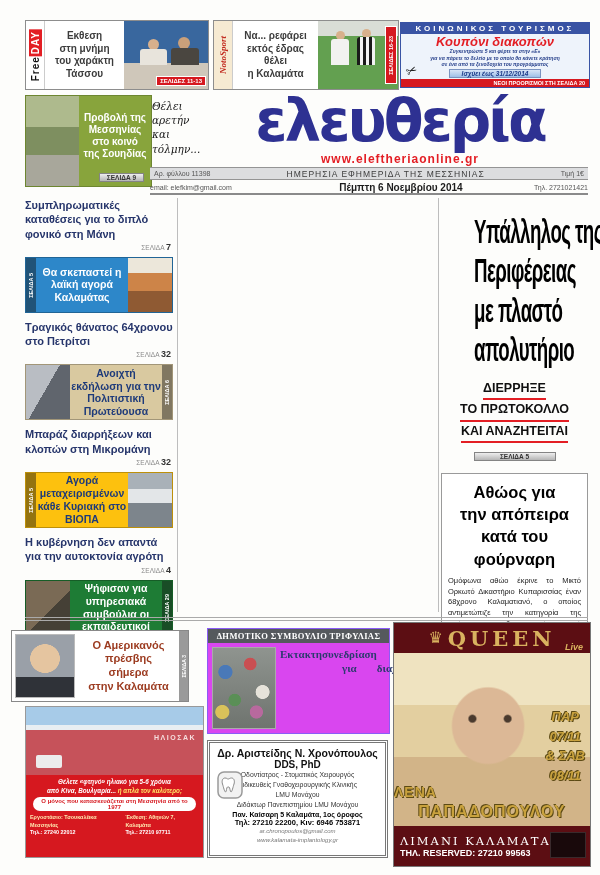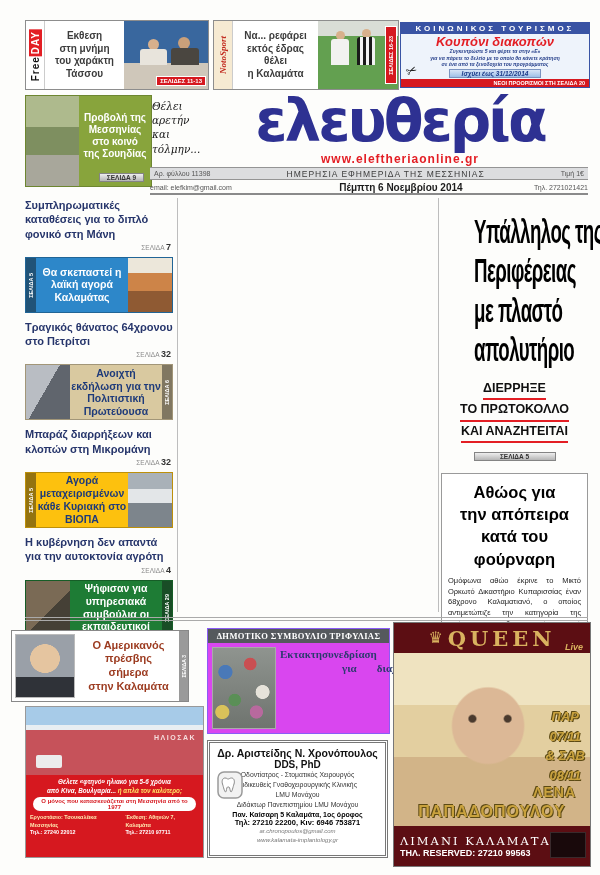--- a/index.html
+++ b/index.html
@@ -175,21 +175,21 @@
   .q-live{position:absolute;right:7px;bottom:1px;color:#d9b25f;font-size:9px;font-style:italic;font-weight:bold;}
   .q-photo{flex:1;position:relative;overflow:hidden;
      background:radial-gradient(circle at 40% 38%,#4a3a2e 0 2%,transparent 3%),
         radial-gradient(circle at 58% 38%,#4a3a2e 0 2%,transparent 3%),
         radial-gradient(ellipse 30% 36% at 48% 42%,#dcb896 0 60%,transparent 63%),
         linear-gradient(180deg,#efe3c0 0 30%,#e3cfa0 30% 60%,#d2b488 60%);}
   .q-dates{position:absolute;right:5px;top:54px;text-align:center;color:#c9a23e;font-weight:bold;font-style:italic;
            font-size:13px;line-height:1.5;text-shadow:1px 1px 0 #5c4a14,-1px -1px 0 #5c4a14;}
   .q-artist{position:absolute;left:0;right:0;bottom:3px;text-align:center;color:#c9a23e;font-weight:bold;
             letter-spacing:1px;text-shadow:1px 1px 0 #5c4a14,-1px -1px 0 #5c4a14;line-height:1.35;}
-  .q-artist .a1{font-size:14px;display:block;text-align:right;padding-right:14px;}
+  .q-artist .a1{font-size:14px;display:block;text-align:left;padding-right:14px;}
   .q-artist .a2{font-size:16px;display:block;}
   .q-footer{height:36px;background:#5c0e13;color:#fff;display:flex;flex-direction:column;justify-content:center;
             padding:2px 6px;position:relative;}
   .q-venue{font-family:"DejaVu Serif",serif;font-size:11.5px;letter-spacing:2px;}
   .q-phone{font-size:9px;font-weight:bold;}
   .q-thumb{position:absolute;right:4px;top:6px;width:34px;height:24px;background:#19090b;border:1px solid #3a2a2c;}
 </style>
 </head>
 <body>
 

